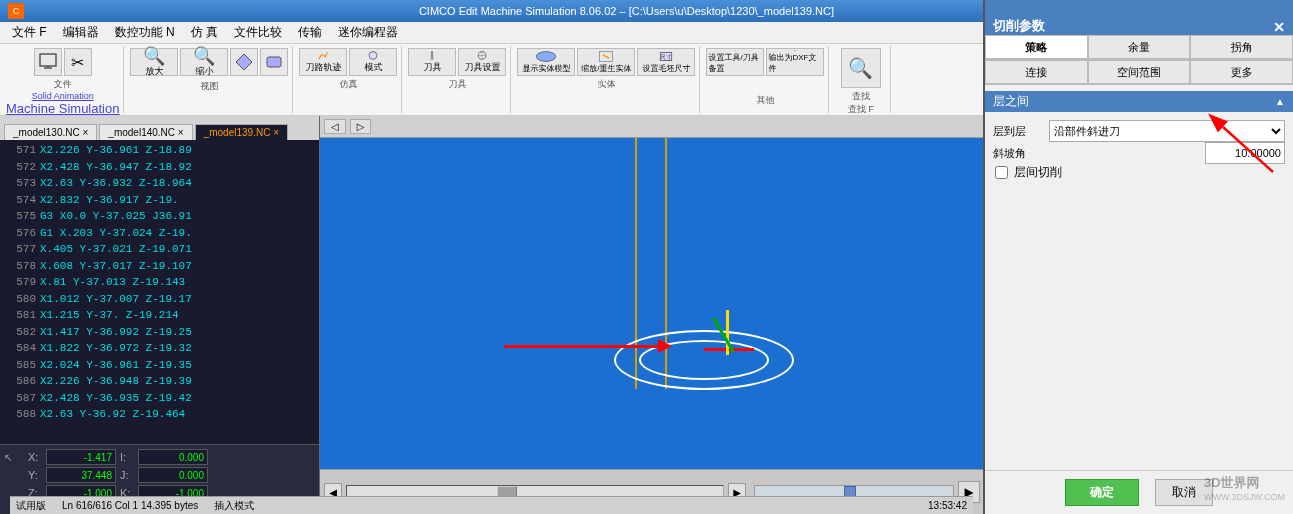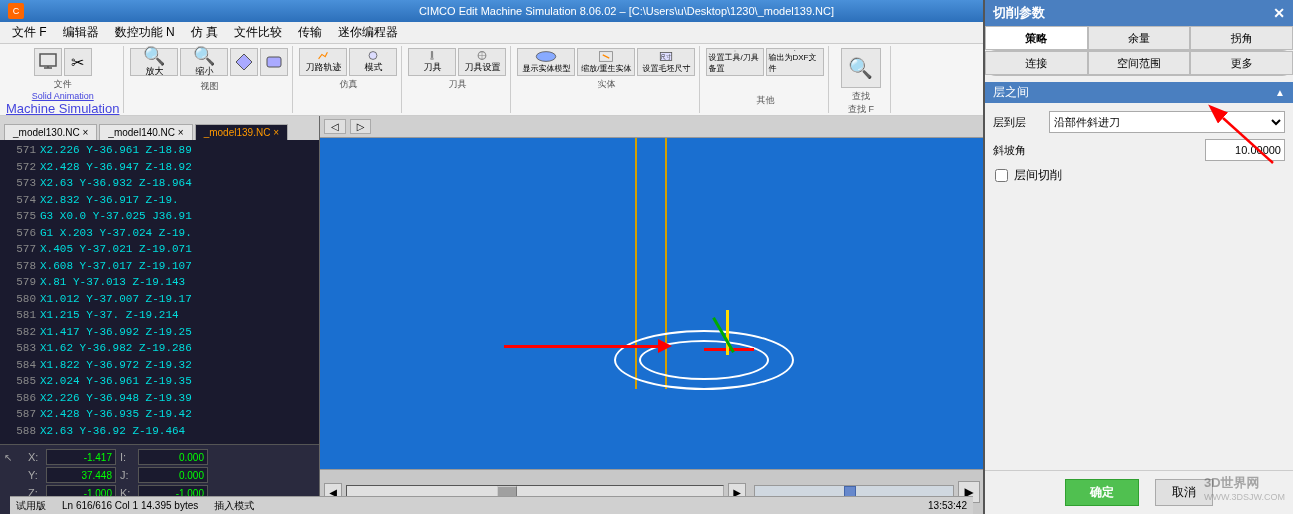--- a/index.html
+++ b/index.html
@@ -362,41 +362,40 @@
       top: 0;
       width: 310px;
       height: 514px;
       background: #f0f0f0;
       border-left: 2px solid #555;
       display: flex;
       flex-direction: column;
       z-index: 100;
     }
     #cut-panel-title {
-      height: 26px;
+      height: 35px;
       background: #4a7fc0;
       display: flex;
-      align-items: center;
+      align-items: flex-end;
       justify-content: space-between;
       padding: 0 8px;
       color: white;
       font-size: 13px;
       font-weight: bold;
     }
     .cut-close-btn {
       color: white;
       font-size: 14px;
       cursor: pointer;
       font-weight: bold;
     }
     .cut-tab-row {
       display: flex;
       background: #d8d8d8;
       border-bottom: 1px solid #bbb;
-      border-radius: 11px;
     }
     .cut-tab {
       flex: 1;
       height: 24px;
       display: flex;
       align-items: center;
       justify-content: center;
       font-size: 11px;
       cursor: pointer;
       border: 1px solid #bbb;
@@ -413,21 +412,20 @@
       justify-content: space-between;
     }
     .cut-section-arrow {
       color: white;
       font-size: 10px;
     }
     .cut-form {
       padding: 8px;
       display: flex;
       flex-direction: column;
-      gap: 6px;
     }
     .cut-field-row {
       display: flex;
       align-items: center;
       gap: 6px;
     }
     .cut-field-label {
       font-size: 11px;
       width: 50px;
       flex-shrink: 0;
@@ -722,24 +720,20 @@
         </div>
         <div class="code-line">
           <span class="line-num">581</span>
           <span class="line-text">X1.215 Y-37. Z-19.214</span>
         </div>
         <div class="code-line">
           <span class="line-num">582</span>
           <span class="line-text">X1.417 Y-36.992 Z-19.25</span>
         </div>
         <div class="code-line">
-          <span class="line-num">583</span>
-          <span class="line-text">X1.62 Y-36.982 Z-19.286</span>
-        </div>
-        <div class="code-line">
           <span class="line-num">584</span>
           <span class="line-text">X1.822 Y-36.972 Z-19.32</span>
         </div>
         <div class="code-line">
           <span class="line-num">585</span>
           <span class="line-text">X2.024 Y-36.961 Z-19.35</span>
         </div>
         <div class="code-line">
           <span class="line-num">586</span>
           <span class="line-text">X2.226 Y-36.948 Z-19.39</span>

